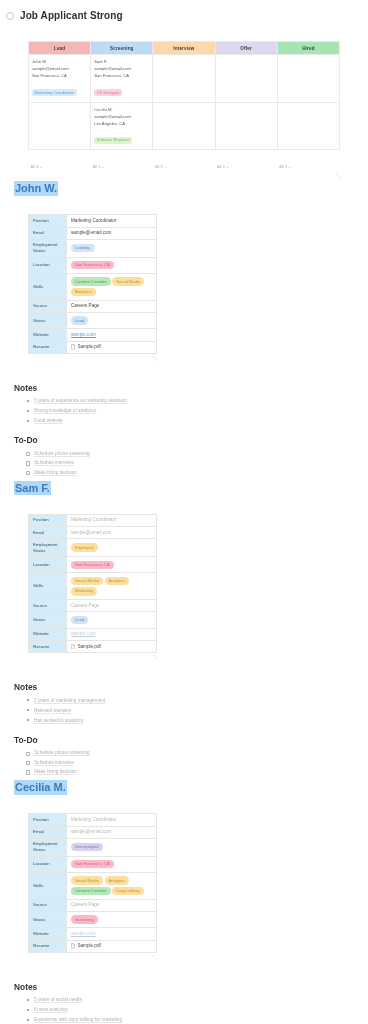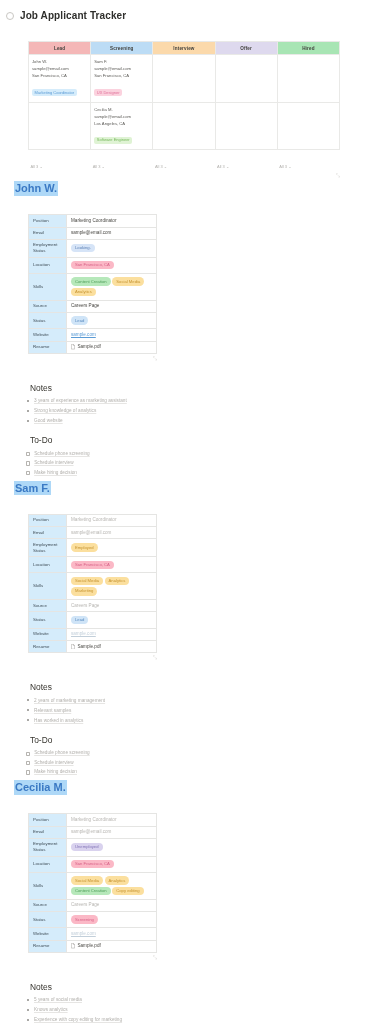--- a/index.html
+++ b/index.html
@@ -66,21 +66,21 @@
   .pill {
     display:inline-block; font-size:4.2px; line-height:1;
     padding:2.1px 4px; border-radius:7px; margin:1px 1.6px 1px 0;
     white-space:nowrap;
   }
   .file { display:flex; align-items:center; gap:2.5px; font-size:4.6px; color:#4a4944; }
   .file-ico { width:4px; height:5.4px; flex:none; }
   .detail-resize { text-align:right; font-size:5px; color:#d3d1cd; width:129px; line-height:1; padding-top:2px; }
 
   
-  .block-h { font-size:8.4px; font-weight:400; color:#37352f; margin:0 0 4px 16px; }
+  .block-h { font-size:8.4px; font-weight:700; color:#37352f; margin:0 0 4px 0; }
   .notes { margin-top:22px; }
   .bullets { list-style:none; margin:0 0 0 12px; padding:0; }
   .bullets li {
     font-size:4.7px; color:#b2b0ac; line-height:1; padding:2.6px 0;
     position:relative; padding-left:8px; text-decoration:underline;
     text-decoration-color:#e6e5e3;
   }
   .bullets li:before {
     content:""; position:absolute; left:1px; top:3.1px;
     width:2px; height:2px; border-radius:50%; background:#8d8b87;
@@ -95,21 +95,21 @@
     width:4.2px; height:4.2px; flex:none;
     border:.6px solid #b6b4b0; border-radius:.8px; background:#fff;
   }
   .todo-label { text-decoration:underline; text-decoration-color:#e6e5e3; }
 </style>
 </head>
 <body>
 
 <div class="page-header">
   <span class="page-icon"></span>
-  <span class="page-title">Job Applicant Tracker</span>
+  <span class="page-title">Job Applicant Strong</span>
 </div>
 
 <div class="board-wrap">
   <table class="board">
     <thead>
         <tr id="board-head">
           <th style="background: rgb(244, 183, 183);">Lead</th>
           <th style="background: rgb(188, 220, 245);">Screening</th>
           <th style="background: rgb(251, 217, 171);">Interview</th>
           <th style="background: rgb(222, 217, 238);">Offer</th>

